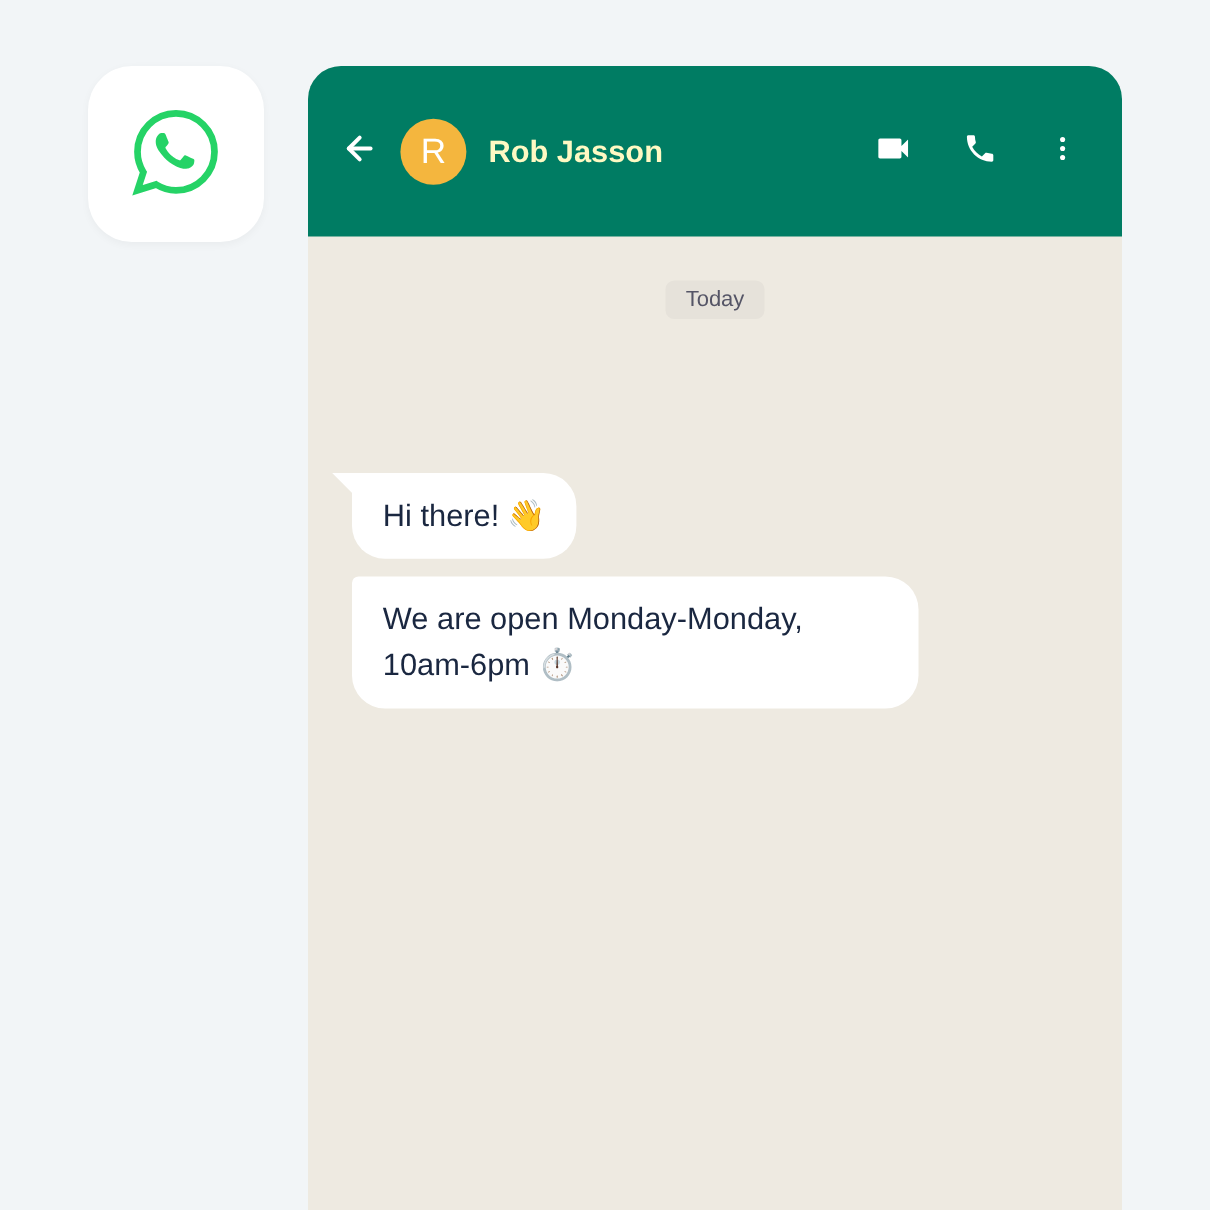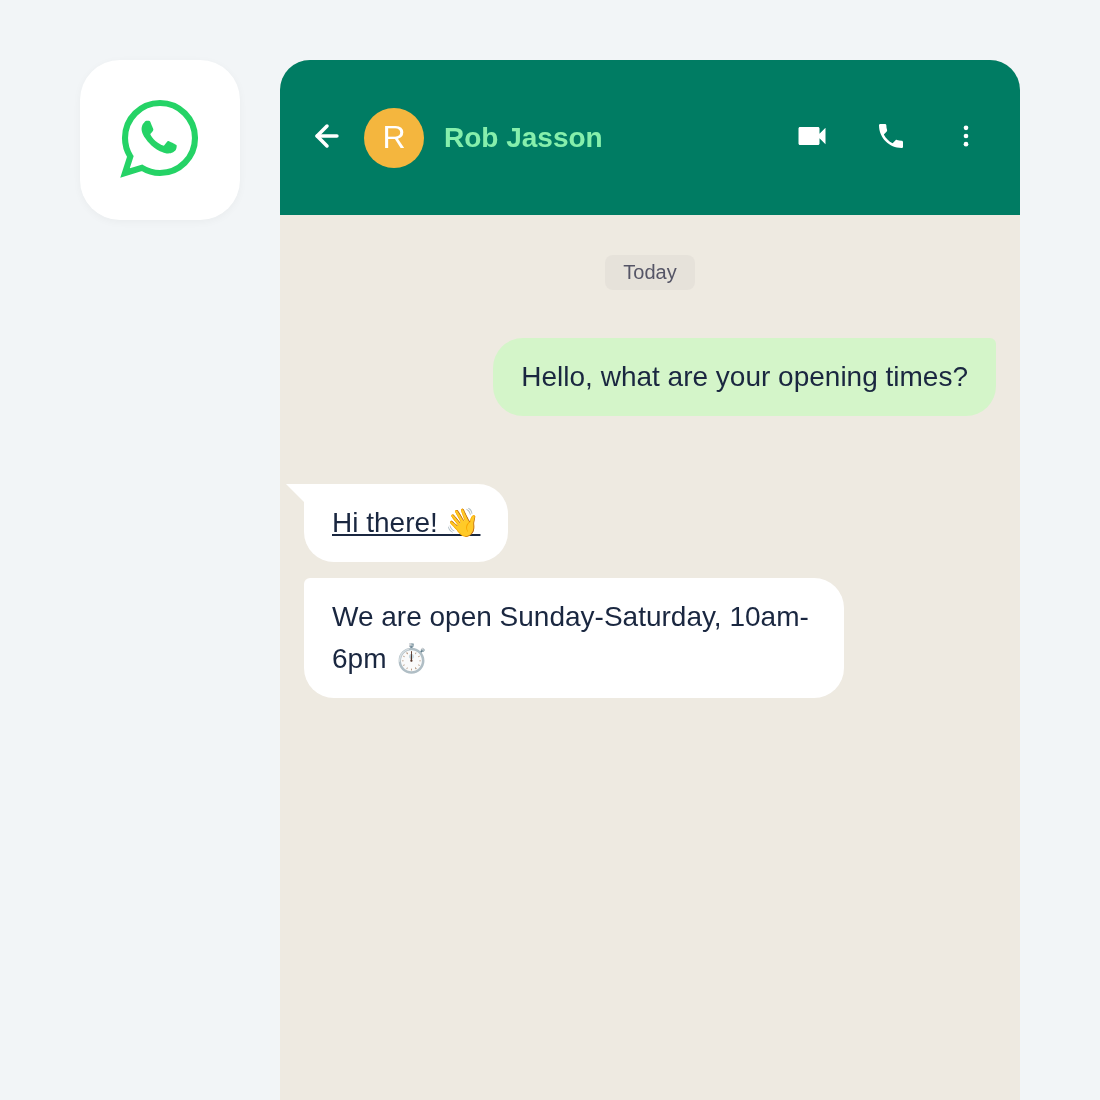--- a/index.html
+++ b/index.html
@@ -58,21 +58,21 @@
       background: #f4b63e;
       display: flex;
       align-items: center;
       justify-content: center;
       color: #fff;
       font-size: 32px;
       font-weight: 400;
     }
     .contact-info {
       flex: 1;
-      color: #86efac;
+      color: #fef9c3;
     }
     .contact-name {
       font-size: 28px;
       font-weight: 600;
     }
     .contact-status {
       font-size: 18px;
       opacity: 0.95;
       margin-top: 2px;
     }
@@ -81,24 +81,24 @@
       align-items: center;
       gap: 45px;
       margin-right: 10px;
     }
     .header-icon {
       color: #fff;
       cursor: pointer;
     }
     .chat-body {
       flex: 1;
-      padding: 30px 24px;
+      padding: 30px 40px;
       display: flex;
       flex-direction: column;
-      gap: 8px;
+      gap: 28px;
     }
     .date-badge {
       align-self: center;
       background: #e6e2da;
       color: #556;
       padding: 6px 18px;
       border-radius: 8px;
       font-size: 20px;
       margin-bottom: 40px;
       margin-top: 10px;
@@ -129,22 +129,21 @@
       top: 0;
       width: 0;
       height: 0;
       border-top: 24px solid #ffffff;
       border-left: 24px solid transparent;
     }
     .msg-gap-small {
       margin-top: -2px;
     }
     .msg-gap-large {
-      margin-top: 50px;
-      text-decoration: underline;
+      margin-top: 72px;
     }
     .messages-area {
       display: flex;
       flex-direction: column;
       gap: 18px;
     }
   </style>
 </head>
 <body>
 
@@ -189,27 +188,24 @@
           <circle cx="12" cy="19" r="2"></circle>
         </svg>
       </span>
     </div>
   </div>
 
   <div class="chat-body">
     <div class="date-badge">Today</div>
 
     <div class="messages-area">
-      <div class="msg sent">
-        <span>Hello, what are your opening times?</span>
-      </div>
 
       <div class="msg received first msg-gap-large">
         <span>Hi there! 👋</span>
       </div>
 
       <div class="msg received msg-gap-small">
-        <span>We are open Sunday-Saturday, 10am-6pm ⏱️</span>
+        <span>We are open Monday-Monday, 10am-6pm ⏱️</span>
       </div>
 
     </div>
   </div>
 </div>
 
 </body></html>

